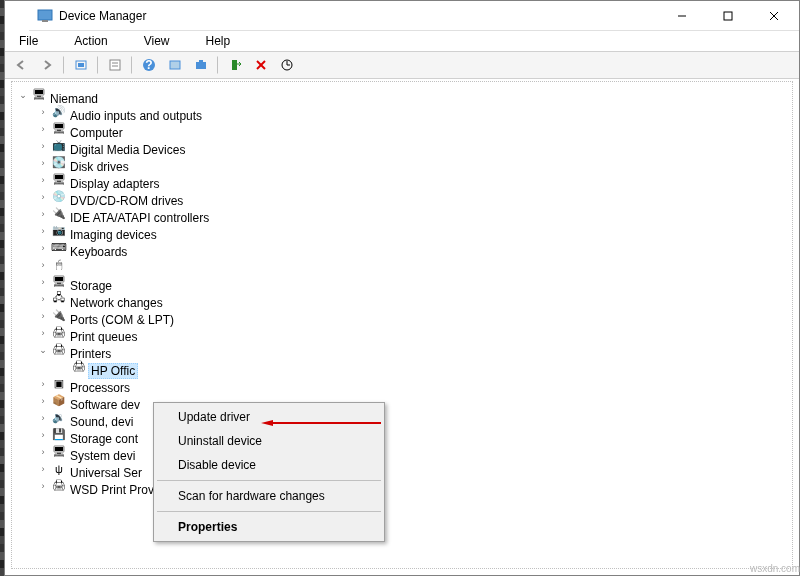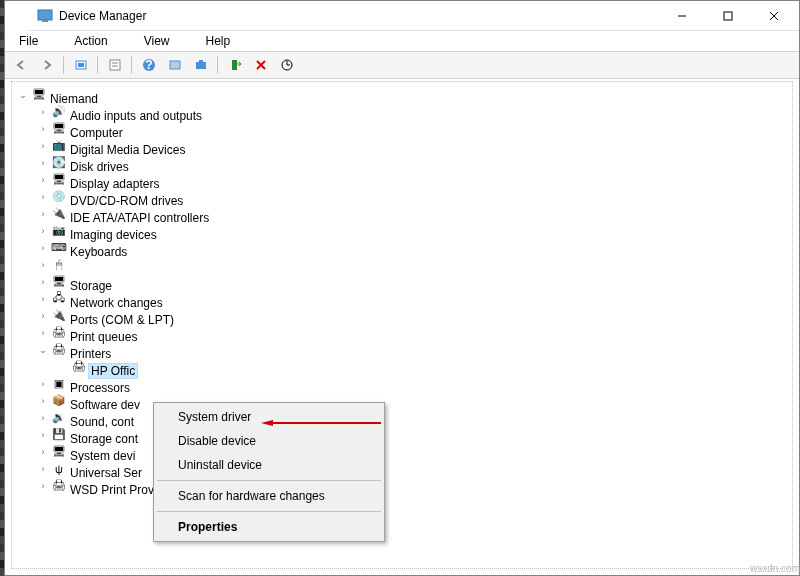--- a/index.html
+++ b/index.html
@@ -282,21 +282,21 @@
               <div class="tree-row level-1">
                 <span class="caret">›</span>
                 <span class="icon-slot" style="font-size: 11px;">📦</span>
                 <span class="node-label">Software dev</span>
               </div>
             </li>
             <li>
               <div class="tree-row level-1">
                 <span class="caret">›</span>
                 <span class="icon-slot" style="font-size: 11px;">🔉</span>
-                <span class="node-label">Sound, cont</span>
+                <span class="node-label">Sound, devi</span>
               </div>
             </li>
             <li>
               <div class="tree-row level-1">
                 <span class="caret">›</span>
                 <span class="icon-slot" style="font-size: 11px;">💾</span>
                 <span class="node-label">Storage cont</span>
               </div>
             </li>
             <li>
@@ -319,23 +319,23 @@
                 <span class="icon-slot" style="font-size: 11px;">🖨</span>
                 <span class="node-label">WSD Print Provider</span>
               </div>
             </li>
           </ul>
         </li>
       </ul>
   </div>
 
   <div class="context-menu" id="ctx-menu">
-      <div class="cm-item">System driver</div>
+      <div class="cm-item">Update driver</div>
+      <div class="cm-item">Uninstall device</div>
       <div class="cm-item">Disable device</div>
-      <div class="cm-item">Uninstall device</div>
       <div class="cm-sep"></div>
       <div class="cm-item">Scan for hardware changes</div>
       <div class="cm-sep"></div>
       <div class="cm-item bold">Properties</div>
     </div>
 
   <svg class="arrow-annot" viewBox="0 0 120 6">
     <line x1="10" y1="3" x2="120" y2="3" stroke="#d10000" stroke-width="2"></line>
     <polygon points="0,3 12,0 12,6" fill="#d10000"></polygon>
   </svg>

